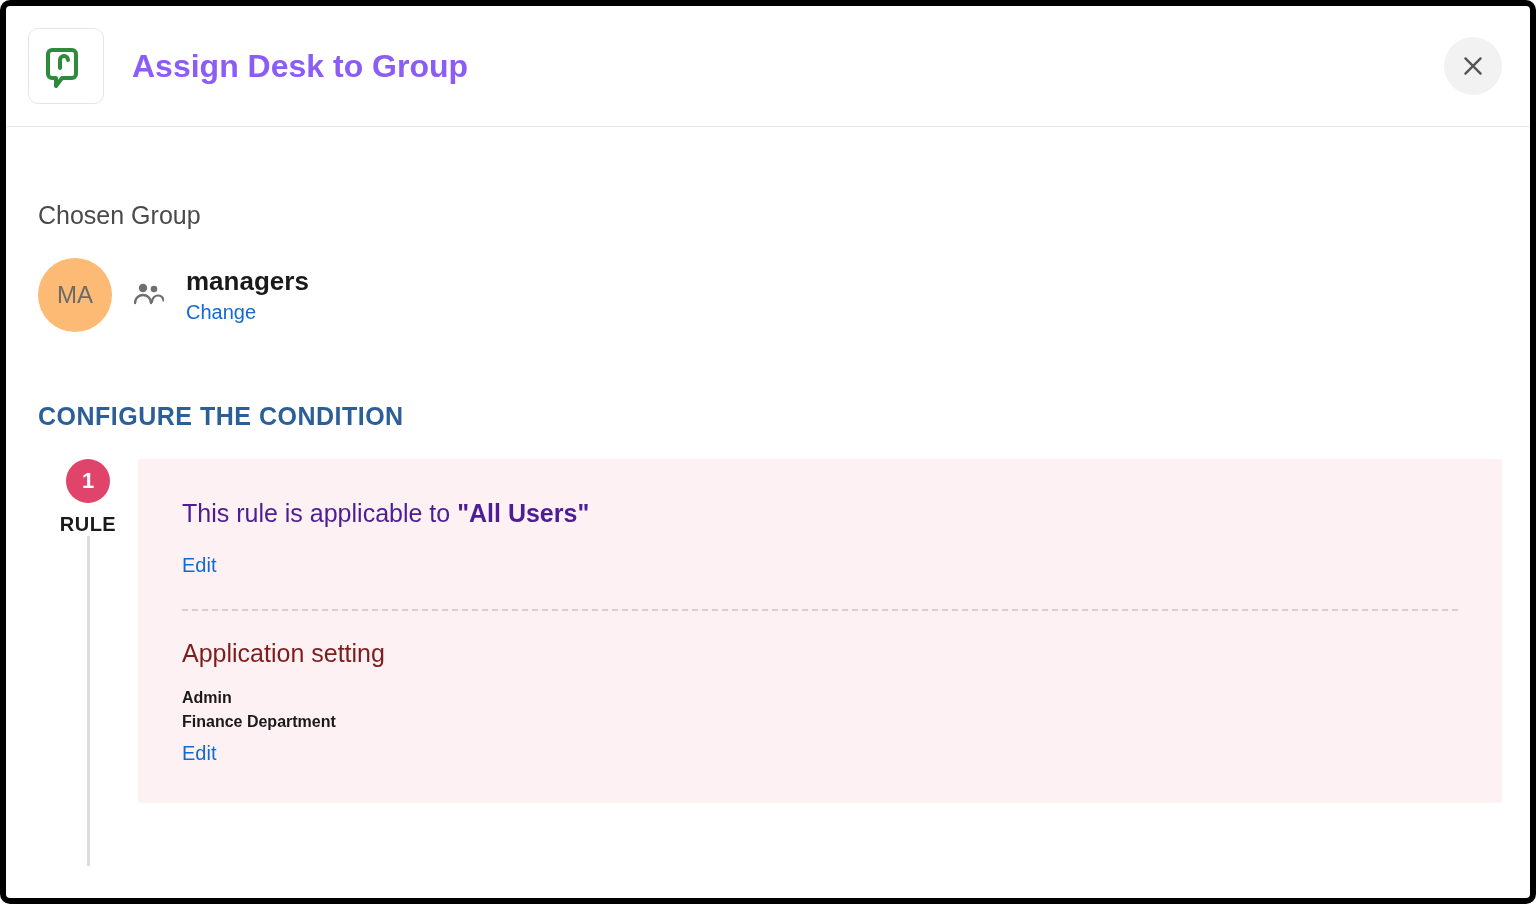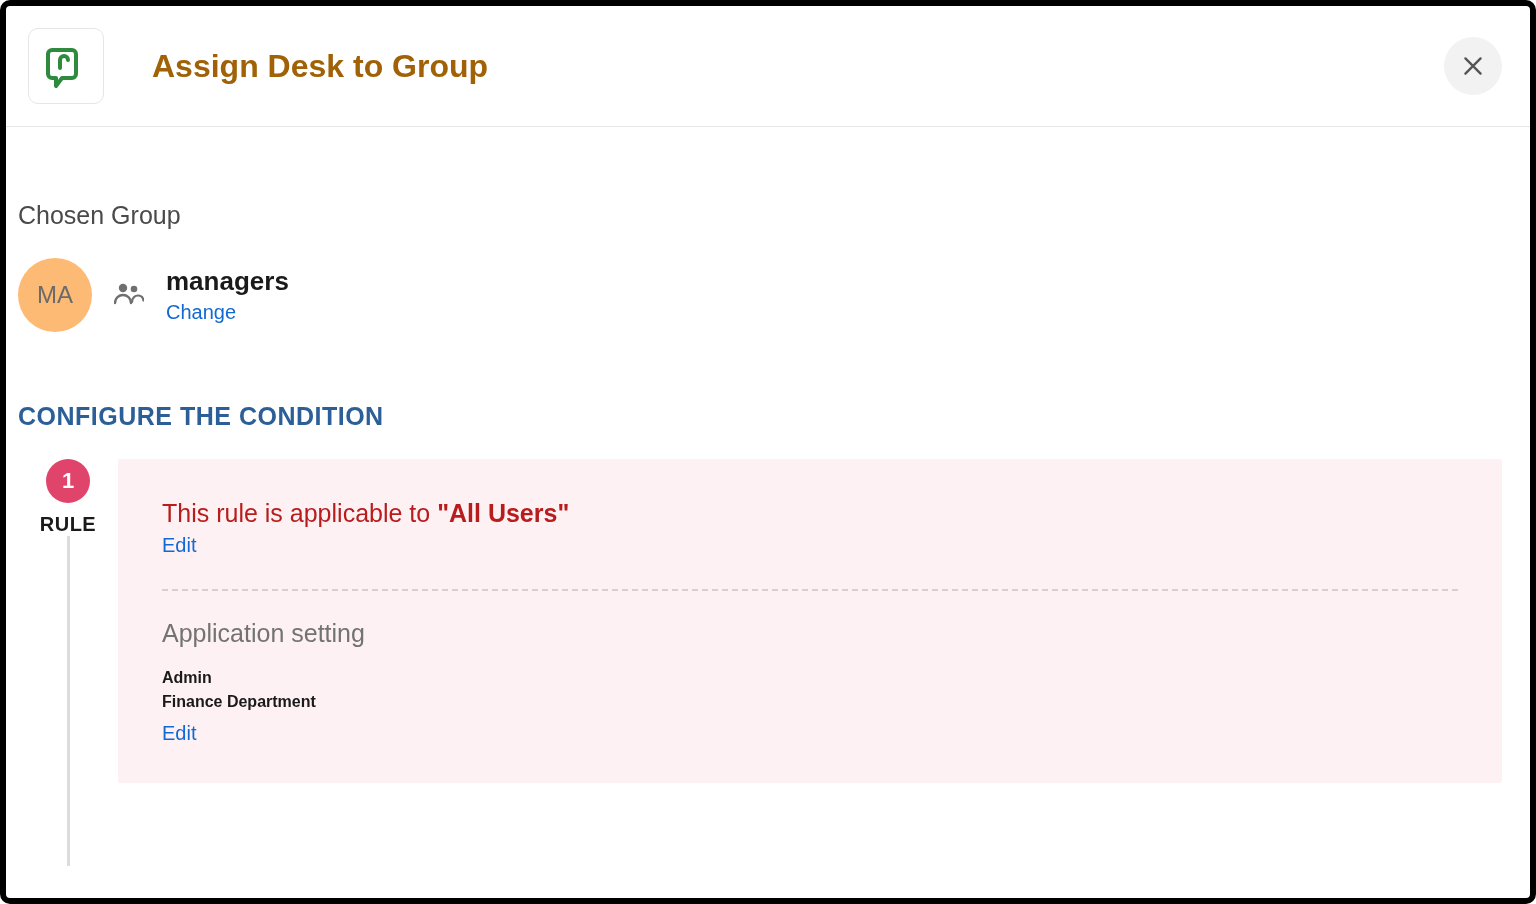--- a/index.html
+++ b/index.html
@@ -36,39 +36,38 @@
     display: flex;
     align-items: center;
     justify-content: center;
     margin-right: 28px;
     background: #fff;
   }
   .app-icon-box svg { width: 48px; height: 48px; }
   .modal-title {
     font-size: 32px;
     font-weight: 800;
-    color: #a16207;
+    color: #8b5cf6;
     flex: 1;
-    margin-left: 20px;
   }
   .close-btn {
     width: 58px;
     height: 58px;
     border-radius: 50%;
     background: #f2f2f2;
     border: none;
     display: flex;
     align-items: center;
     justify-content: center;
     cursor: pointer;
   }
   .close-btn svg { width: 26px; height: 26px; stroke: #555; stroke-width: 2.2; }
 
   .modal-body {
-    padding: 28px 24px 0 12px;
+    padding: 28px 24px 0 32px;
   }
   .section-label {
     font-size: 25px;
     color: #4a4a4a;
     margin-top: 46px;
     margin-bottom: 28px;
   }
   .group-row {
     display: flex;
     align-items: center;
@@ -141,31 +140,31 @@
 
   .rule-card {
     flex: 1;
     background: #fdf1f4;
     border-radius: 2px;
     padding: 40px 44px 38px 44px;
     margin-right: 4px;
   }
   .rule-applies {
     font-size: 25px;
-    color: #b91c1c;
-    margin-bottom: 6px;
+    color: #4c1d95;
+    margin-bottom: 26px;
   }
   .rule-applies .bold { font-weight: 800; }
   .dashed-divider {
     border: none;
     border-top: 2px dashed #d7cfd1;
     margin: 32px 0 28px 0;
   }
   .app-setting-label {
-    color: #737373;
+    color: #7f1d1d;
     font-size: 25px;
     margin-bottom: 18px;
   }
   .setting-value {
     font-size: 16px;
     font-weight: 800;
     color: #1a1a1a;
     line-height: 1.5;
   }
 </style>

